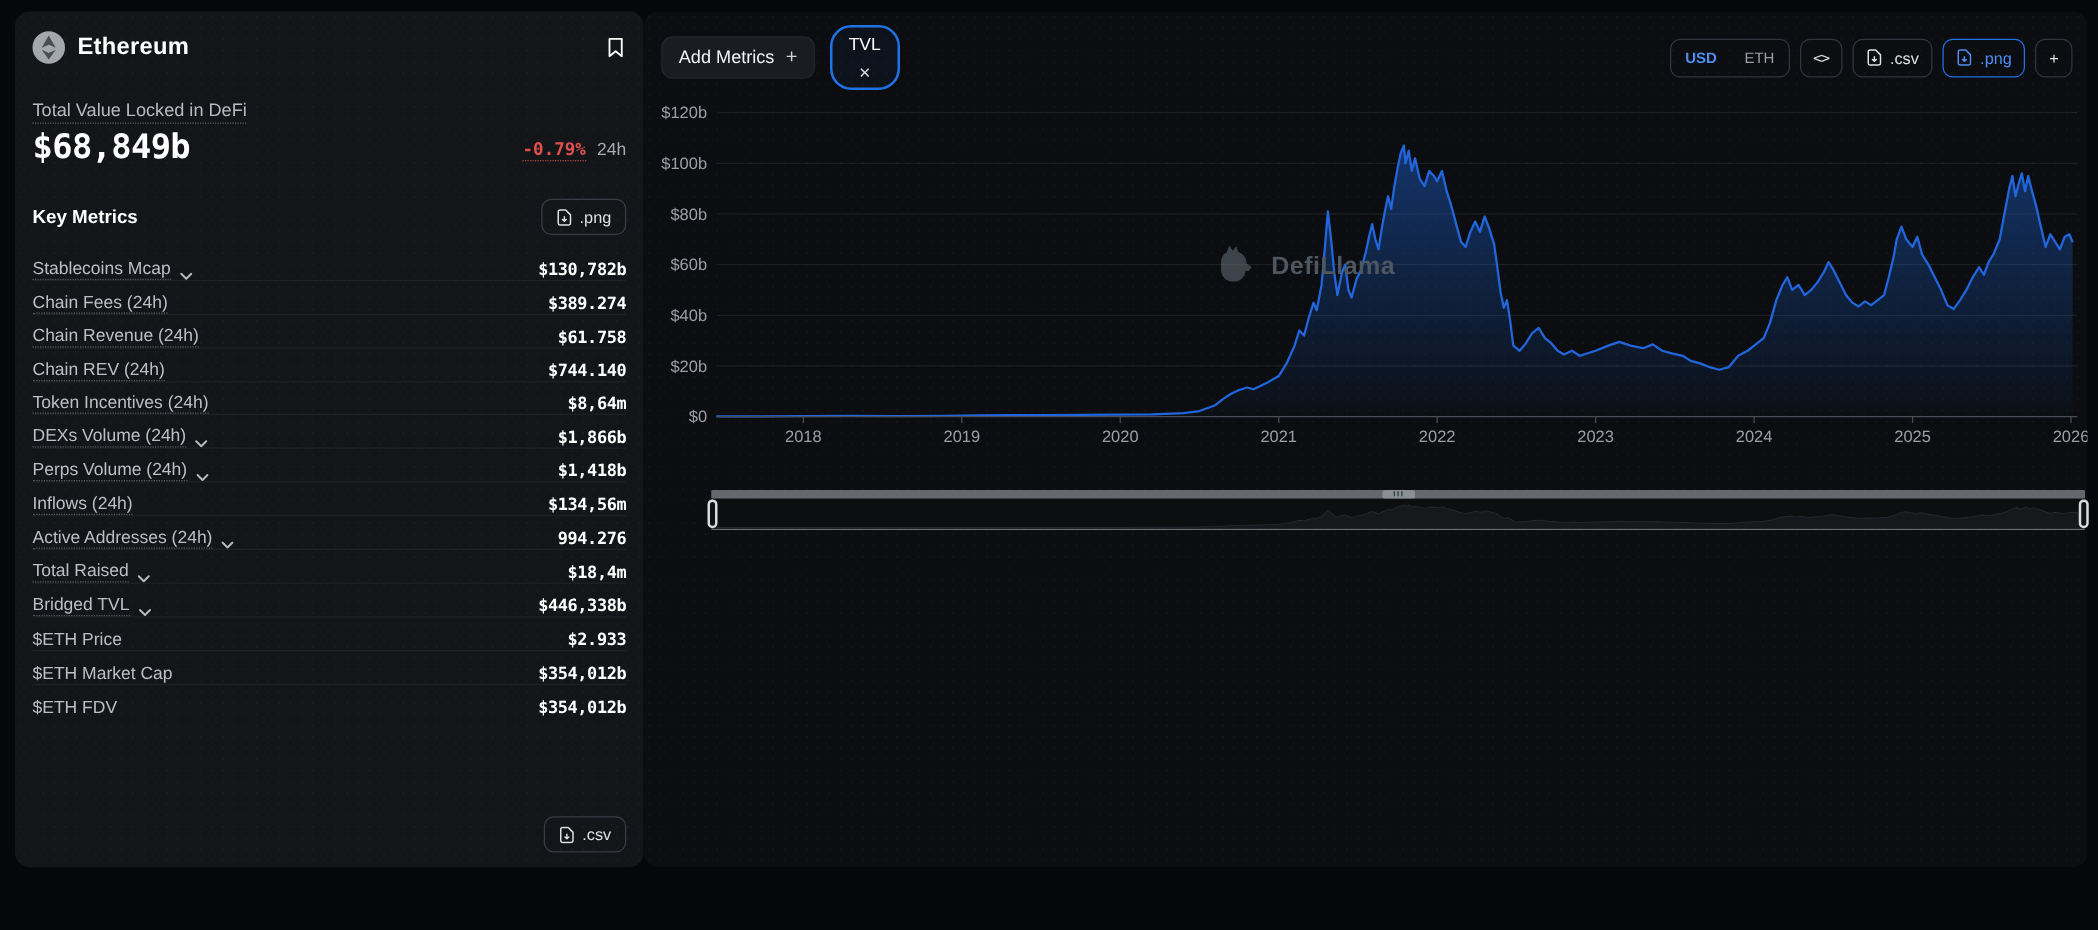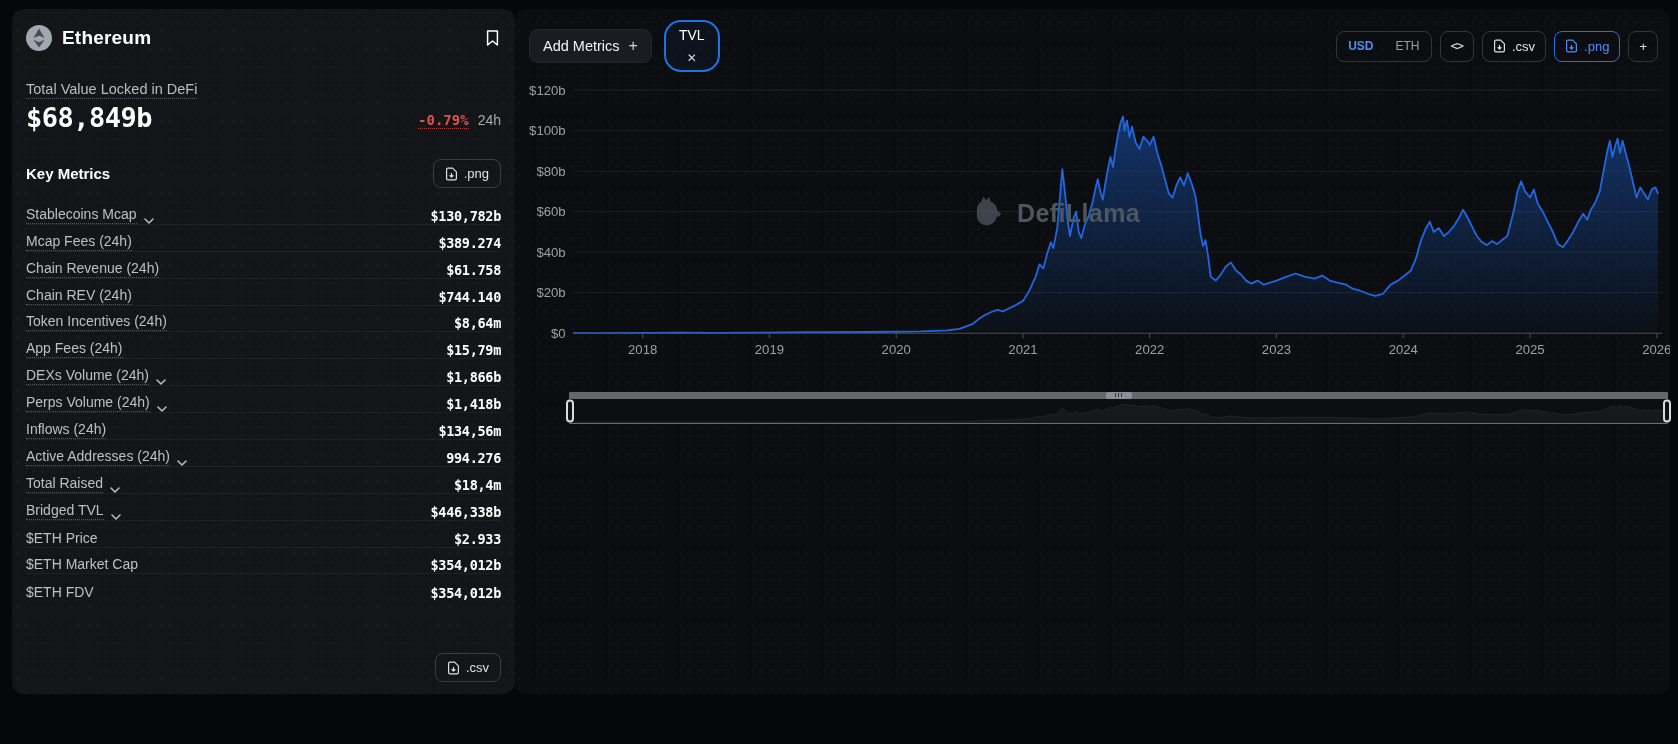--- a/index.html
+++ b/index.html
@@ -88,21 +88,21 @@
     color:#dfe2e5; font-size:13px; cursor:pointer;
     font-family:"Liberation Sans", sans-serif;
   }
   .sq-btn.accent { border-color:#2172e5; color:#4f8ef7; }
   .embed-label { font-family:"DejaVu Sans Mono", monospace; font-size:12px; letter-spacing:-1px; }
 
   
   .chart-wrap { position:relative; margin-top:2px; }
   #main-chart { display:block; width:100%; height:auto; }
   .watermark { position:absolute; left:452px; top:112px; display:flex; align-items:center; gap:8px; pointer-events:none; }
-  .watermark .wm-text { font-size:25px; font-weight:700; color:#4e565f; letter-spacing:.4px; }
+  .watermark .wm-text { font-size:20px; font-weight:700; color:#4e565f; letter-spacing:.4px; }
 
   
   .datazoom { margin:8px 2px 0 54px; position:relative; }
   .dz-scrollbar { position:relative; height:7px; background:#64686d; border-radius:1px; cursor:grab; }
   .dz-grip {
     position:absolute; left:50%; top:0; transform:translateX(-50%);
     width:26px; height:7px; background:#8b9096; border-radius:2px;
     display:flex; align-items:center; justify-content:center; gap:2px;
   }
   .dz-grip i { width:1px; height:4px; background:#34383d; display:block; }
@@ -164,21 +164,21 @@
     <div class="metrics-table">
   <div class="metric-row">
     <span class="metric-label">Stablecoins Mcap</span>
     <svg class="chev" width="10" height="6" viewBox="0 0 10 6" fill="none" stroke="currentColor" stroke-width="1.6" stroke-linecap="round" stroke-linejoin="round">
             <path d="M1 1l4 4 4-4"></path>
           </svg>
     <span class="metric-value num">$130,782b</span>
   </div>
 
   <div class="metric-row">
-    <span class="metric-label">Mcap Fees (24h)</span>
+    <span class="metric-label">Chain Fees (24h)</span>
 
     <span class="metric-value num">$389.274</span>
   </div>
 
   <div class="metric-row">
     <span class="metric-label">Chain Revenue (24h)</span>
 
     <span class="metric-value num">$61.758</span>
   </div>
 
@@ -188,25 +188,20 @@
     <span class="metric-value num">$744.140</span>
   </div>
 
   <div class="metric-row">
     <span class="metric-label">Token Incentives (24h)</span>
 
     <span class="metric-value num">$8,64m</span>
   </div>
 
 
-  <div class="metric-row">
-    <span class="metric-label">App Fees (24h)</span>
-
-    <span class="metric-value num">$15,79m</span>
-  </div>
 
   <div class="metric-row">
     <span class="metric-label">DEXs Volume (24h)</span>
     <svg class="chev" width="10" height="6" viewBox="0 0 10 6" fill="none" stroke="currentColor" stroke-width="1.6" stroke-linecap="round" stroke-linejoin="round">
             <path d="M1 1l4 4 4-4"></path>
           </svg>
     <span class="metric-value num">$1,866b</span>
   </div>
 
   <div class="metric-row">

